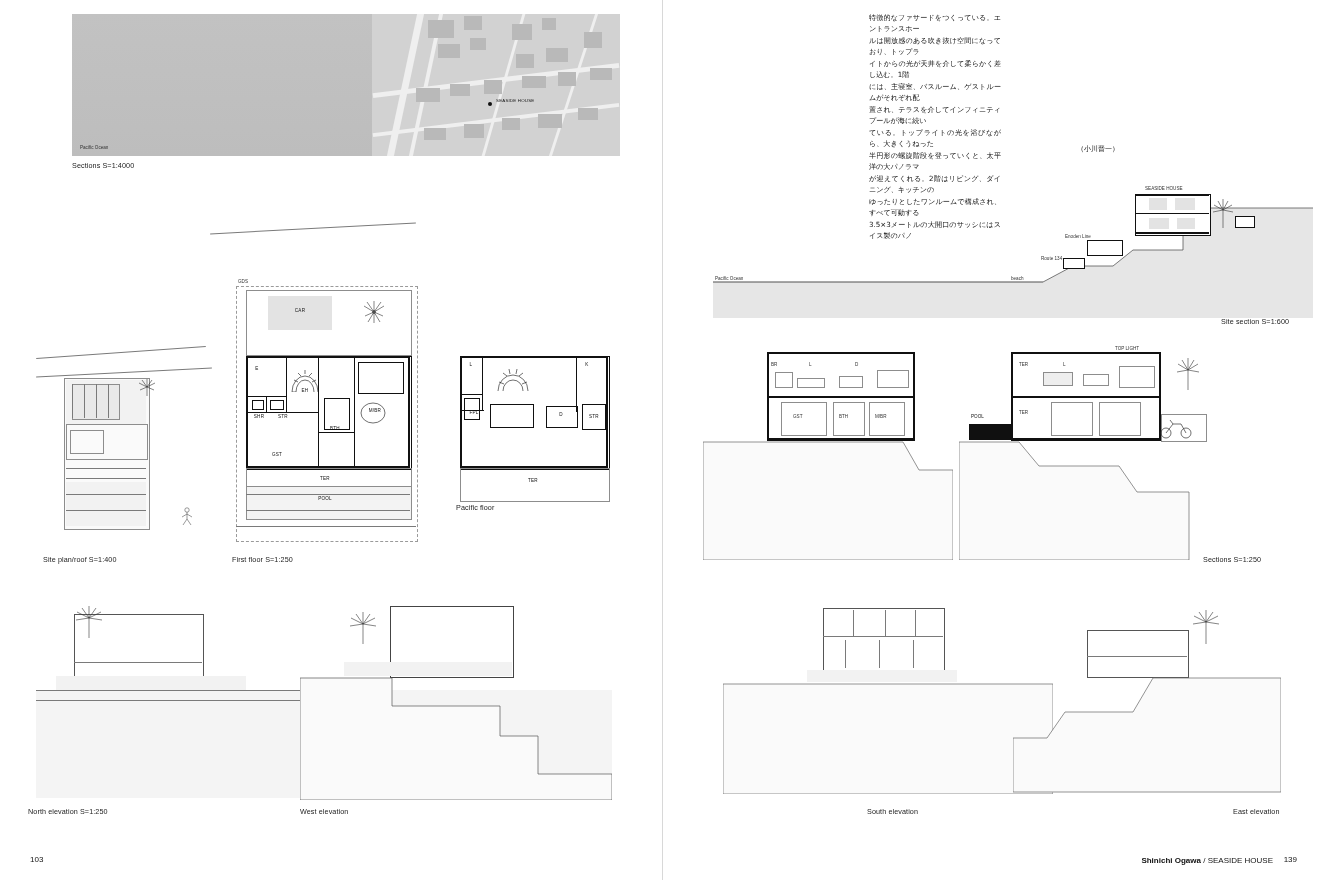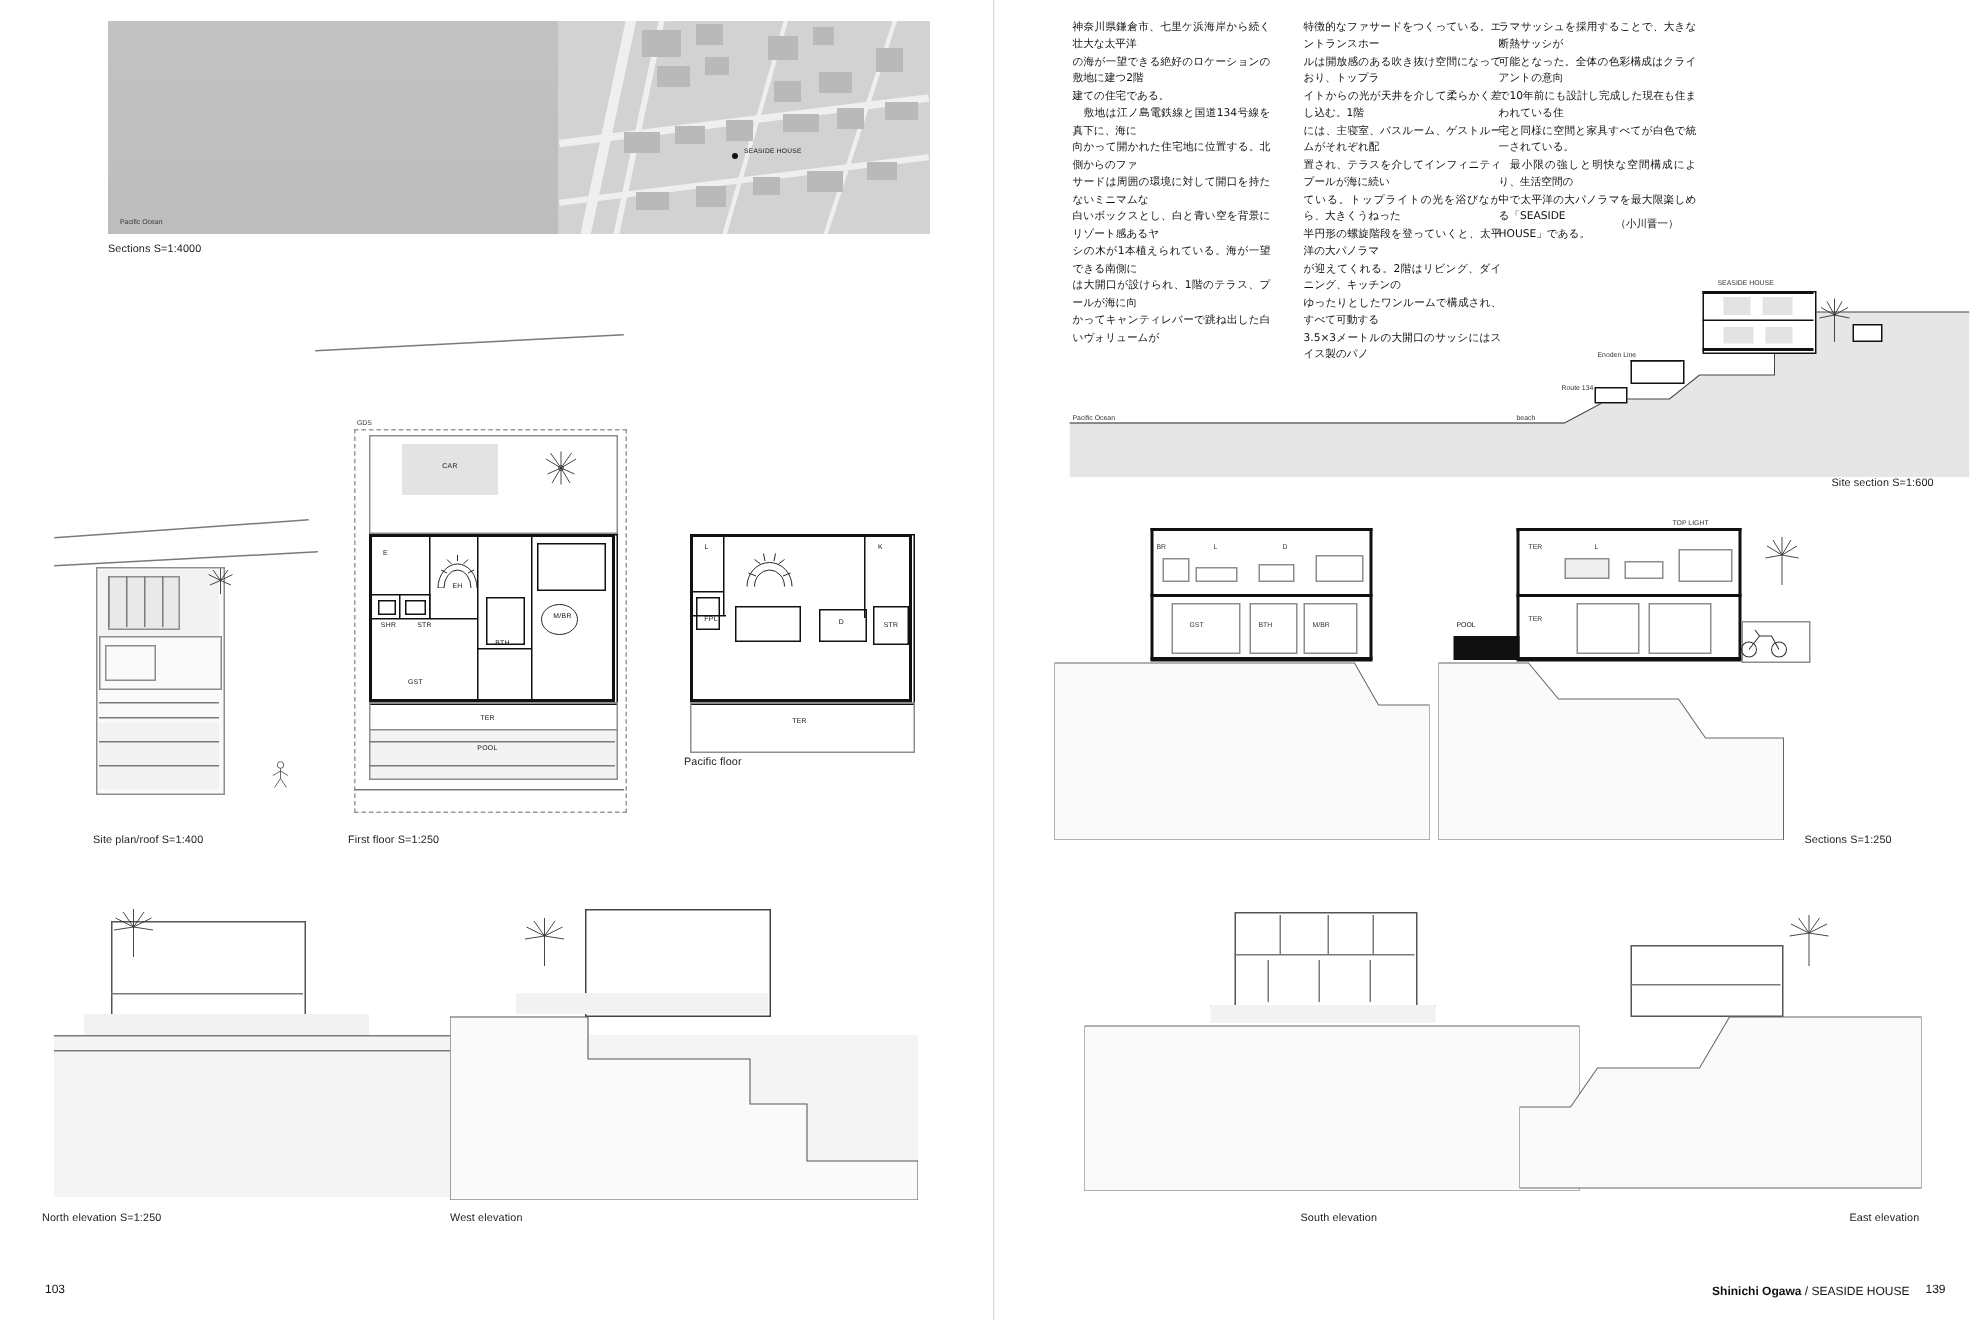--- a/index.html
+++ b/index.html
@@ -120,21 +120,21 @@
       <svg class="palm" style="left:178px;top:505px;" width="18" height="22" viewBox="0 0 18 22">
         <g stroke="#555" stroke-width="0.6" fill="none">
           <circle cx="9" cy="5" r="2.2"></circle>
             <line x1="9" y1="7" x2="9" y2="14"></line>
           <line x1="9" y1="14" x2="5" y2="20"></line>
             <line x1="9" y1="14" x2="13" y2="20"></line>
           <line x1="9" y1="9" x2="4" y2="12"></line>
             <line x1="9" y1="9" x2="14" y2="12"></line>
         </g>
       </svg>
-      <div class="cap" style="position:absolute;left:62px;top:556px;text-align:right;">Site plan/roof  S=1:400</div>
+      <div class="cap" style="position:absolute;left:43px;top:556px;text-align:right;">Site plan/roof  S=1:400</div>
     </div>
 
     <div>
       <div class="ln-l" style="left:210px;top:228px;width:206px;height:.6px;transform:rotate(-3deg);"></div>
       <div class="box-dash" style="left:236px;top:286px;width:180px;height:254px;"></div>
       <div class="tiny" style="position:absolute;left:238px;top:279px;">GDS</div>
 
       <div class="box-l" style="left:246px;top:290px;width:164px;height:64px;"></div>
       <div class="fill-md" style="left:268px;top:296px;width:64px;height:34px;"></div>
       <div class="rm" style="left:272px;top:308px;width:56px;">CAR</div>
@@ -276,47 +276,30 @@
         </g>
       </svg>
       <div class="cap" style="position:absolute;left:300px;top:808px;">West elevation</div>
     </div>
 
     <div class="folio" style="left:30px;">103</div>
   </div>
 
   <div class="page page-right">
 
-    <div class="jcol" style="left:52px;top:12px;width:132px;">神奈川県鎌倉市、七里ケ浜海岸から続く壮大な太平洋
-の海が一望できる絶好のロケーションの敷地に建つ2階
-建ての住宅である。
-　敷地は江ノ島電鉄線と国道134号線を真下に、海に
-向かって開かれた住宅地に位置する。北側からのファ
-サードは周囲の環境に対して開口を持たないミニマムな
-白いボックスとし、白と青い空を背景にリゾート感あるヤ
-シの木が1本植えられている。海が一望できる南側に
-は大開口が設けられ、1階のテラス、プールが海に向
-かってキャンティレバーで跳ね出した白いヴォリュームが</div>
     <div class="jcol" style="left:206px;top:12px;width:132px;">特徴的なファサードをつくっている。エントランスホー
 ルは開放感のある吹き抜け空間になっており、トップラ
 イトからの光が天井を介して柔らかく差し込む。1階
 には、主寝室、バスルーム、ゲストルームがそれぞれ配
 置され、テラスを介してインフィニティプールが海に続い
 ている。トップライトの光を浴びながら、大きくうねった
 半円形の螺旋階段を登っていくと、太平洋の大パノラマ
 が迎えてくれる。2階はリビング、ダイニング、キッチンの
 ゆったりとしたワンルームで構成され、すべて可動する
 3.5×3メートルの大開口のサッシにはスイス製のパノ</div>
-    <div class="jcol" style="left:336px;top:12px;width:132px;">ラマサッシュを採用することで、大きな断熱サッシが
-可能となった。全体の色彩構成はクライアントの意向
-で10年前にも設計し完成した現在も住まわれている住
-宅と同様に空間と家具すべてが白色で統一されている。
-　最小限の強しと明快な空間構成により、生活空間の
-中で太平洋の大パノラマを最大限楽しめる「SEASIDE
-HOUSE」である。</div>
     <div class="sig" style="left:414px;top:144px;text-align:center;">（小川晋一）</div>
 
     <div>
       <svg style="position:absolute;left:50px;top:186px;" width="600" height="132" viewBox="0 0 600 132">
         <path d="M0 96 L330 96 L360 80 L400 80 L420 64 L470 64 L470 22 L600 22 L600 132 L0 132 Z" fill="#e6e6e6" stroke="none"></path>
         <path d="M0 96 L330 96 L360 80 L400 80 L420 64 L470 64 L470 22 L600 22" fill="none" stroke="#444" stroke-width="0.7"></path>
         <line x1="0" y1="96" x2="330" y2="96" stroke="#777" stroke-width="0.6"></line>
       </svg>
 
       <div class="box" style="left:472px;top:194px;width:74px;height:40px;background:#fff;"></div>

